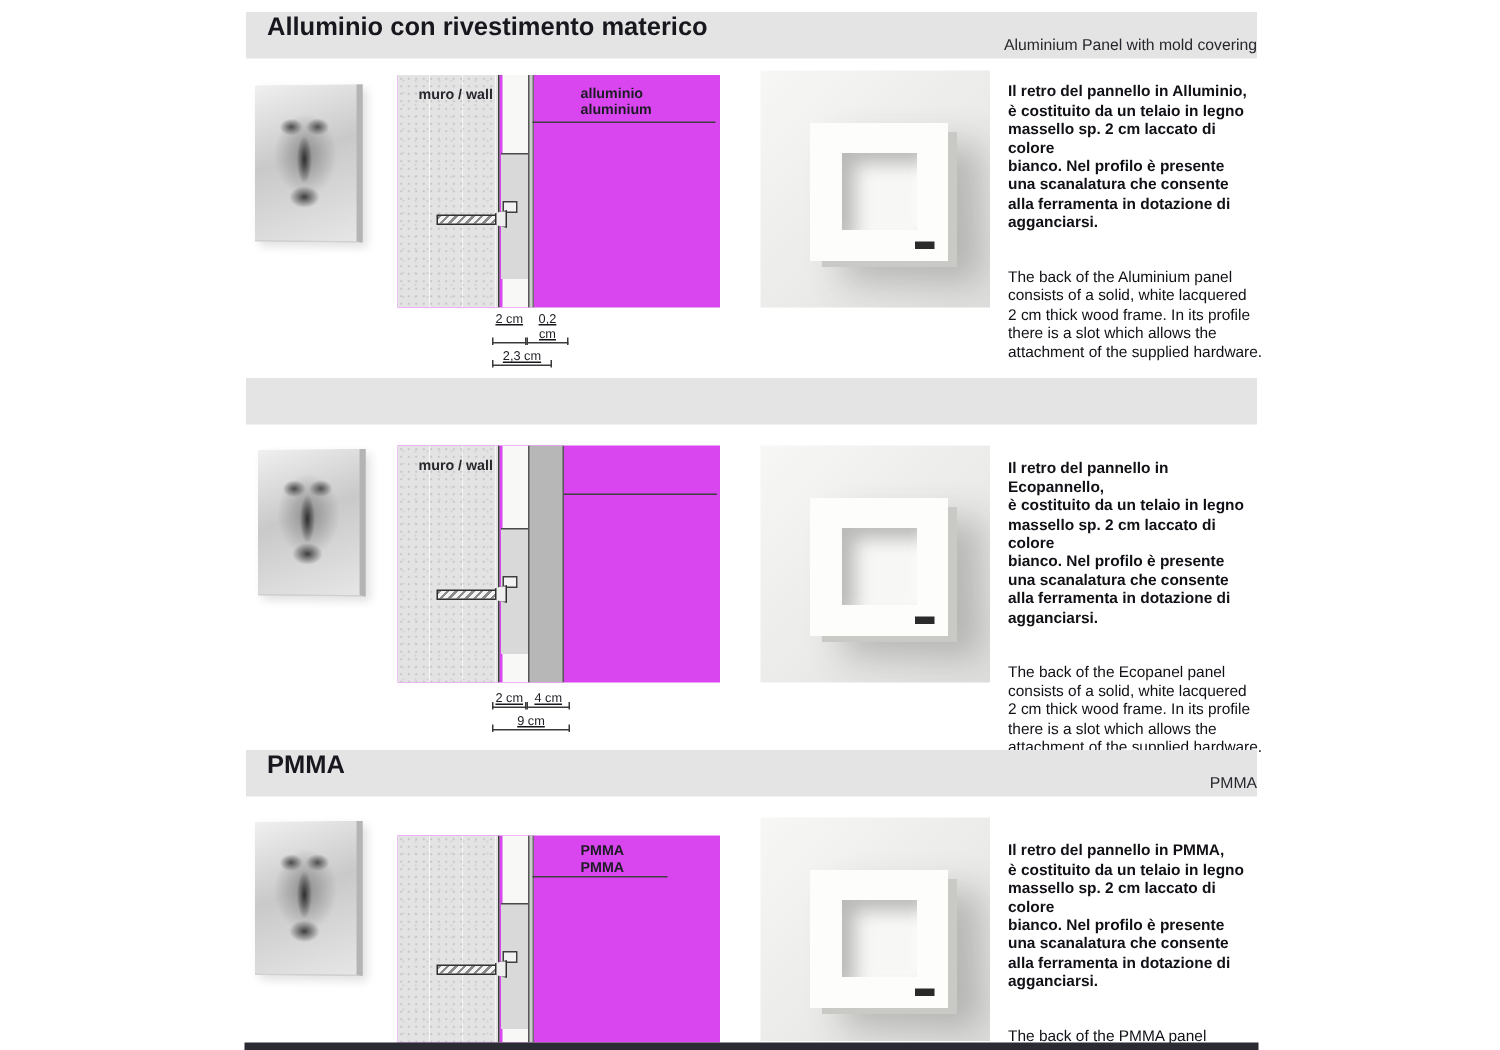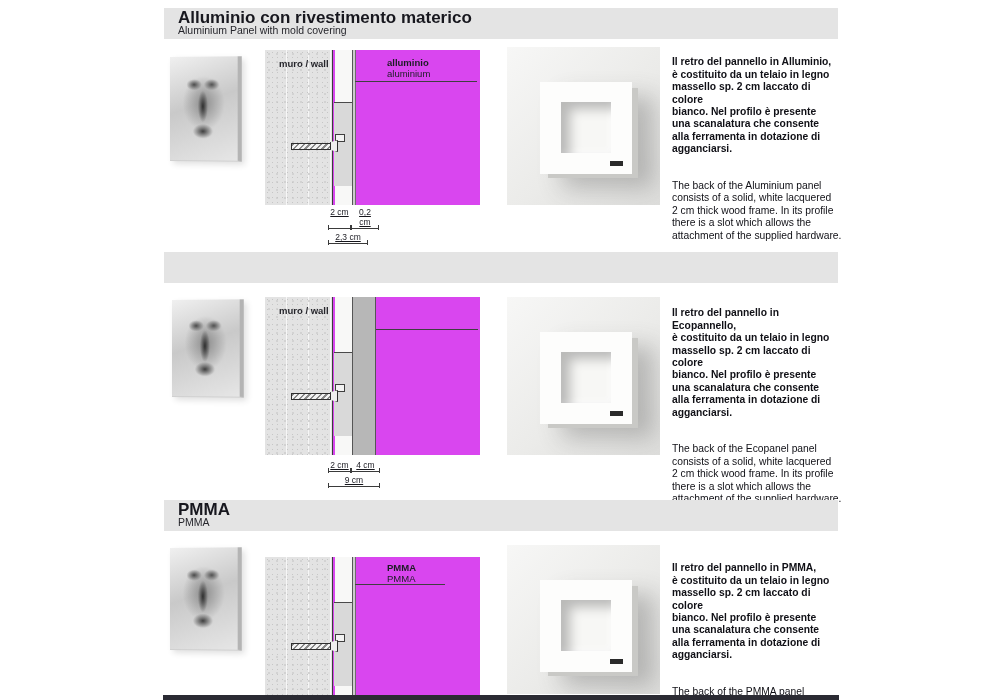--- a/index.html
+++ b/index.html
@@ -3,21 +3,21 @@
 <meta charset="utf-8">
 <style>
   html,body{margin:0;padding:0;background:#ffffff;}
   body{width:1000px;height:700px;position:relative;overflow:hidden;
        font-family:"Liberation Sans", sans-serif;color:#16161c;}
 
   
   .bar{position:absolute;left:164px;width:674px;height:31px;background:#e4e4e4;
        padding:4px 0 0 14px;box-sizing:border-box;}
   .t1{font-size:17px;font-weight:bold;line-height:12px;color:#17171e;}
-  .t2{font-size:10.5px;line-height:12px;color:#26262c;}
+  .t2{font-size:10.5px;line-height:12px;color:#26262c;text-align:right;}
 
   
   .art{position:absolute;width:67px;background:
        radial-gradient(ellipse 11px 8px at 36% 27%, #4a4a4a 0%, rgba(74,74,74,0) 70%),
        radial-gradient(ellipse 11px 8px at 62% 27%, #4f4f4f 0%, rgba(79,79,79,0) 70%),
        radial-gradient(ellipse 7px 22px at 49% 48%, #2e2e2e 0%, rgba(46,46,46,0) 72%),
        radial-gradient(ellipse 14px 10px at 49% 72%, #3d3d3d 0%, rgba(61,61,61,0) 72%),
        radial-gradient(ellipse 26px 34px at 50% 45%, #8d8d8d 0%, rgba(141,141,141,0) 80%),
        linear-gradient(160deg,#f0f0f0 0%,#c9c9c9 45%,#e6e6e6 100%);
        border-right:4px solid #b4b4b4;border-bottom:1px solid #d0d0d0;
@@ -45,21 +45,21 @@
   .screw{position:absolute;left:26px;width:40px;height:7px;
          background:repeating-linear-gradient(135deg,#8a8a8a 0 1.5px,#f3f3f3 1.5px 4px);
          border:1px solid #2e2e2e;box-sizing:border-box;}
   .screwhead{position:absolute;left:65px;width:8px;height:12px;background:#efefef;
          border:1px solid #2e2e2e;box-sizing:border-box;
          clip-path:polygon(0 18%,100% 0,100% 100%,0 82%);}
   .bracket{position:absolute;left:70px;width:10px;height:8px;background:#f2f2f2;
          border:1px solid #3e3e3e;box-sizing:border-box;}
   .dlabel{position:absolute;left:122px;text-align:left;color:#1c1c24;}
   .dlabel .l1{font-size:9.5px;font-weight:bold;line-height:10.5px;}
-  .dlabel .l2{font-size:9.5px;line-height:10.5px;}
+  .dlabel .l2{font-size:9.5px;line-height:10.5px;font-weight:bold;}
   .leader{position:absolute;height:0;border-top:1.2px solid #3f3f3f;}
 
   
   .dims{position:absolute;left:328px;}
   .dimrow{display:flex;text-decoration:underline;}
   .dimseg{position:relative;border-bottom:1px solid #3a3a3a;text-align:center;
           font-size:8.5px;color:#1d1d24;padding:0 2px 1px 2px;box-sizing:border-box;}
   .dimseg::before,.dimseg::after{content:"";position:absolute;bottom:-2px;width:1px;height:5px;background:#3a3a3a;}
   .dimseg::before{left:0;} .dimseg::after{right:0;}
   .dimrow2{margin-top:3px;}

